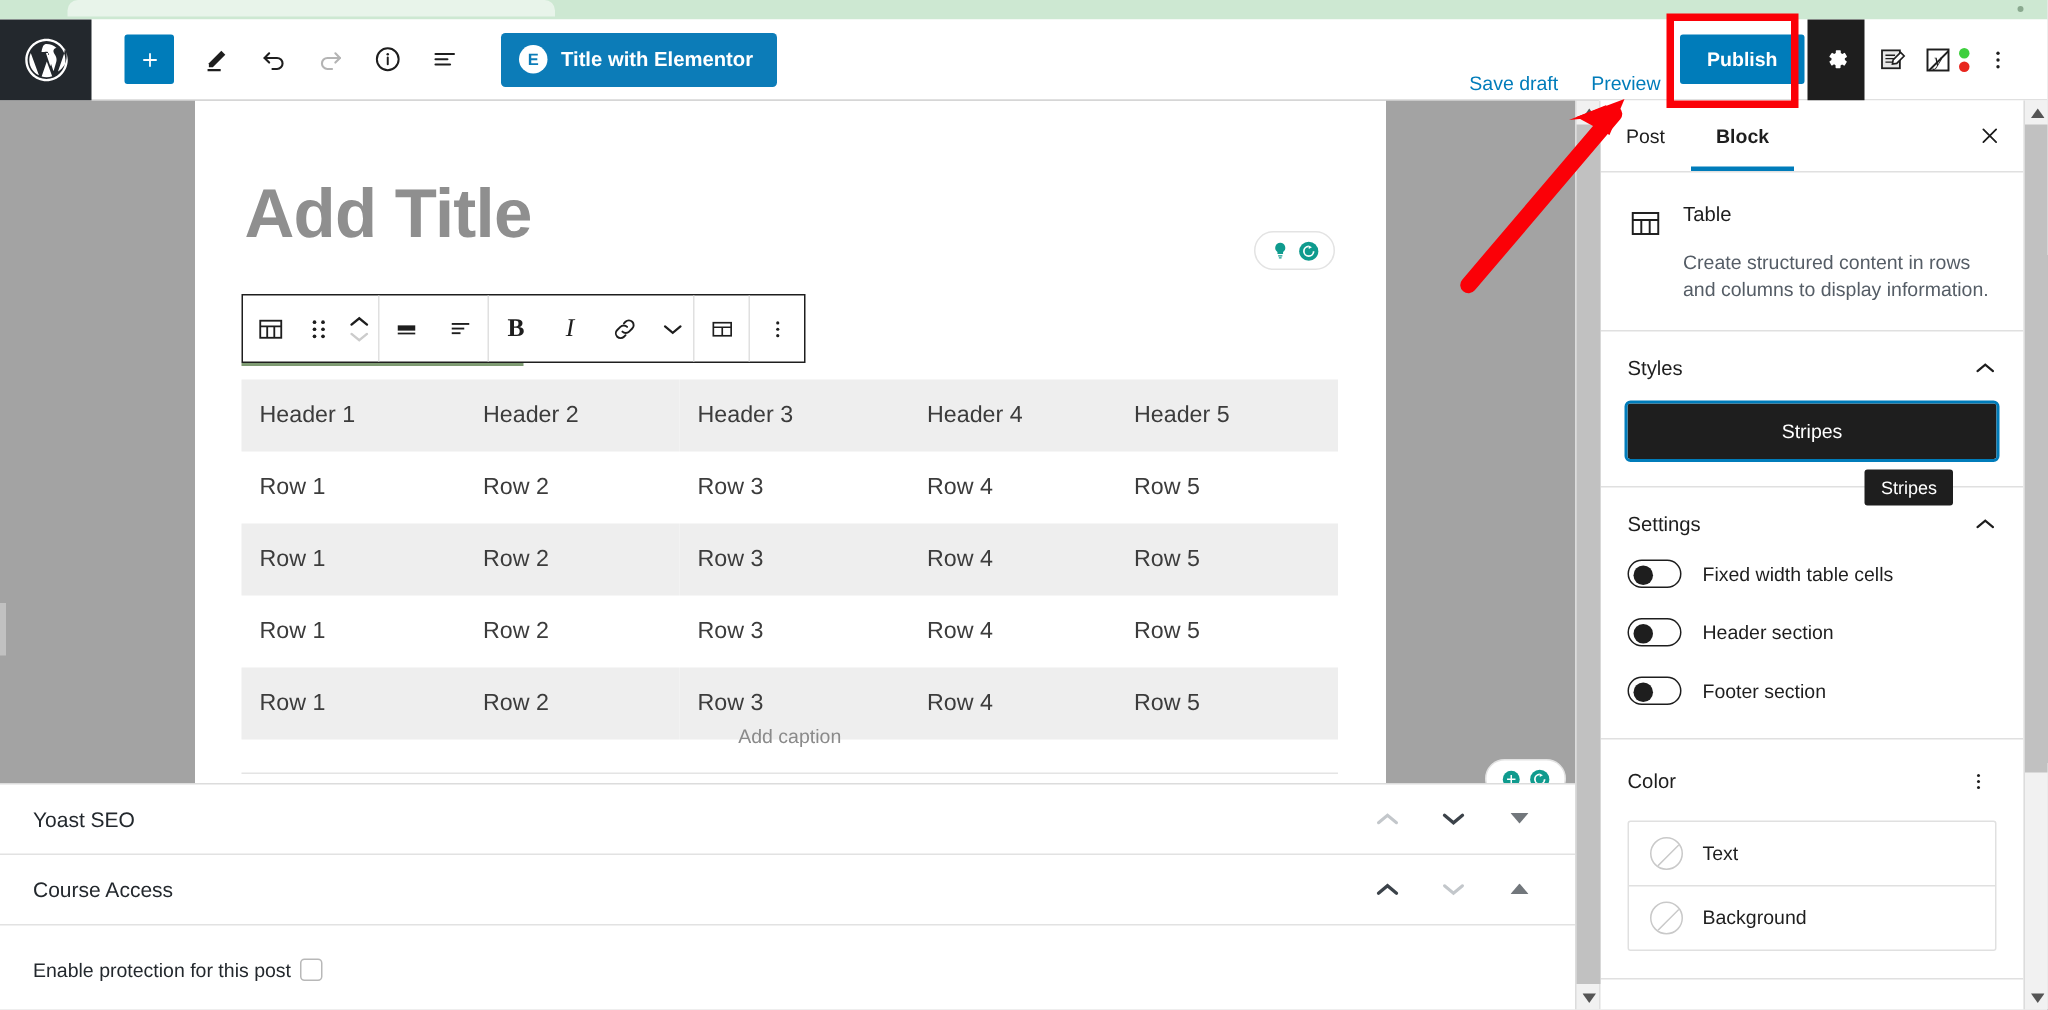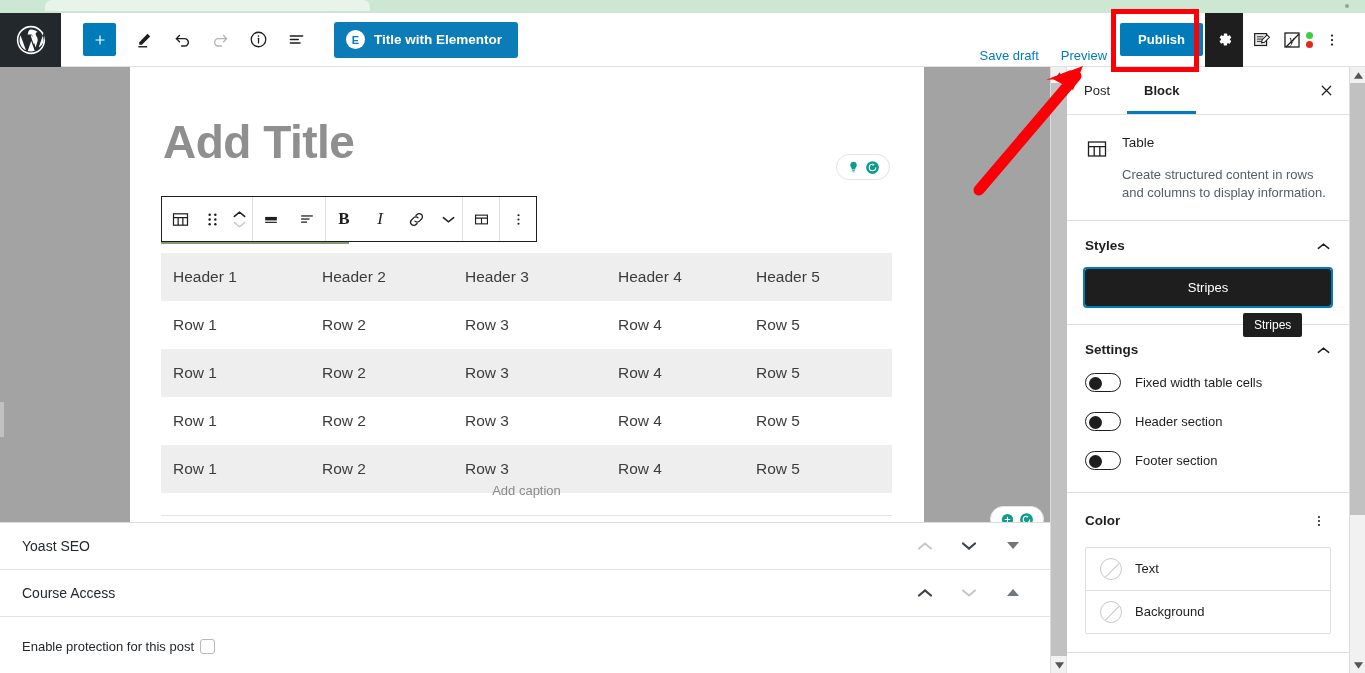--- a/index.html
+++ b/index.html
@@ -224,21 +224,21 @@
   }
   .sb-section { border-bottom: 1px solid #e0e0e0; padding: 16px 18px 18px 18px; }
   .blockcard { display: flex; gap: 13px; align-items: flex-start; padding-top: 4px; }
   .blockcard .bc-icon { flex: 0 0 24px; color: #1e1e1e; padding-top: 2px; }
   .bc-title { font-size: 13.5px; color: #1e1e1e; margin-bottom: 16px; }
   .bc-desc { font-size: 13px; color: #555d66; line-height: 1.38; }
   .sec-head {
     display: flex; align-items: center; justify-content: space-between;
     cursor: pointer; margin-bottom: 14px;
   }
-  .sec-head h3 { font-size: 13.5px; font-weight: bold; color: #1e1e1e; }
+  .sec-head h3 { font-size: 13.5px; font-weight: normal; color: #1e1e1e; }
   .styles-row { display: flex; gap: 11px; position: relative; }
   .style-btn {
     flex: 1; height: 37px; border: 1px solid #cfcfcf; background: #fff;
     border-radius: 2px; font-size: 13px; color: #1e1e1e; cursor: pointer;
     font-family: "Liberation Sans", sans-serif;
   }
   .style-btn.selected {
     background: #1e1e1e; color: #fff; border: 2px solid #1e1e1e;
     outline: 2px solid #007cba; outline-offset: 0px;
   }

